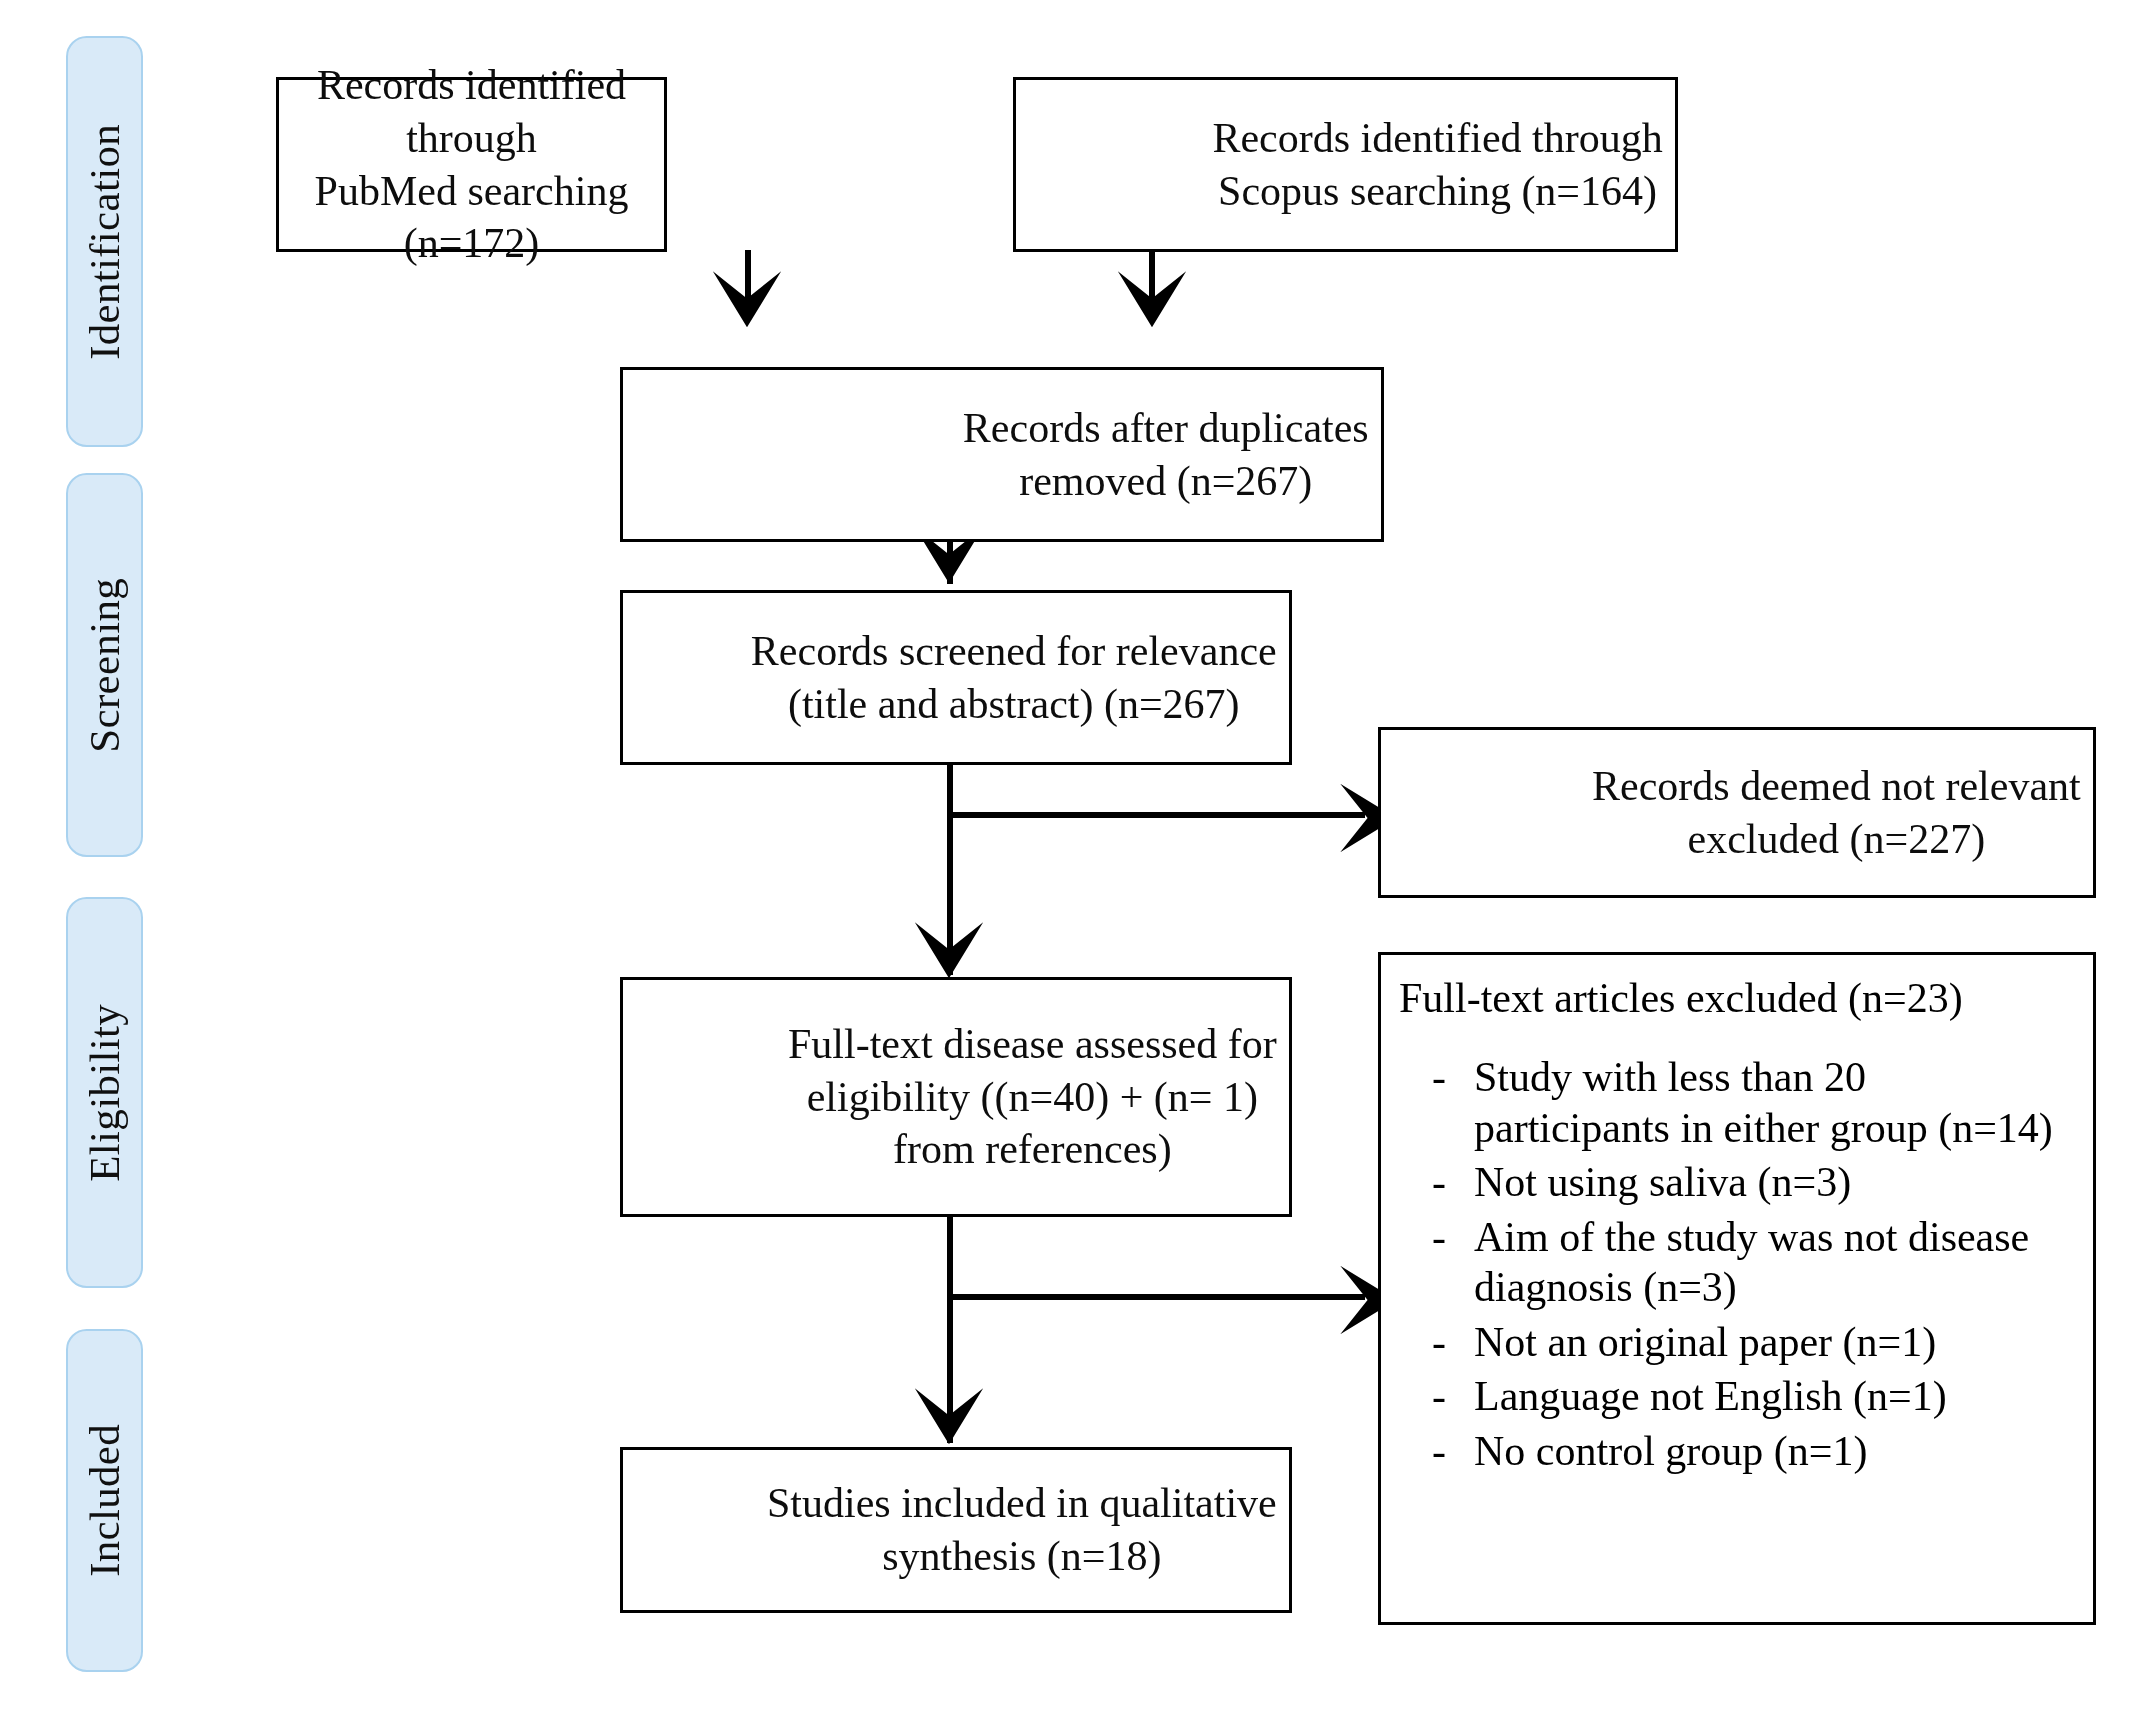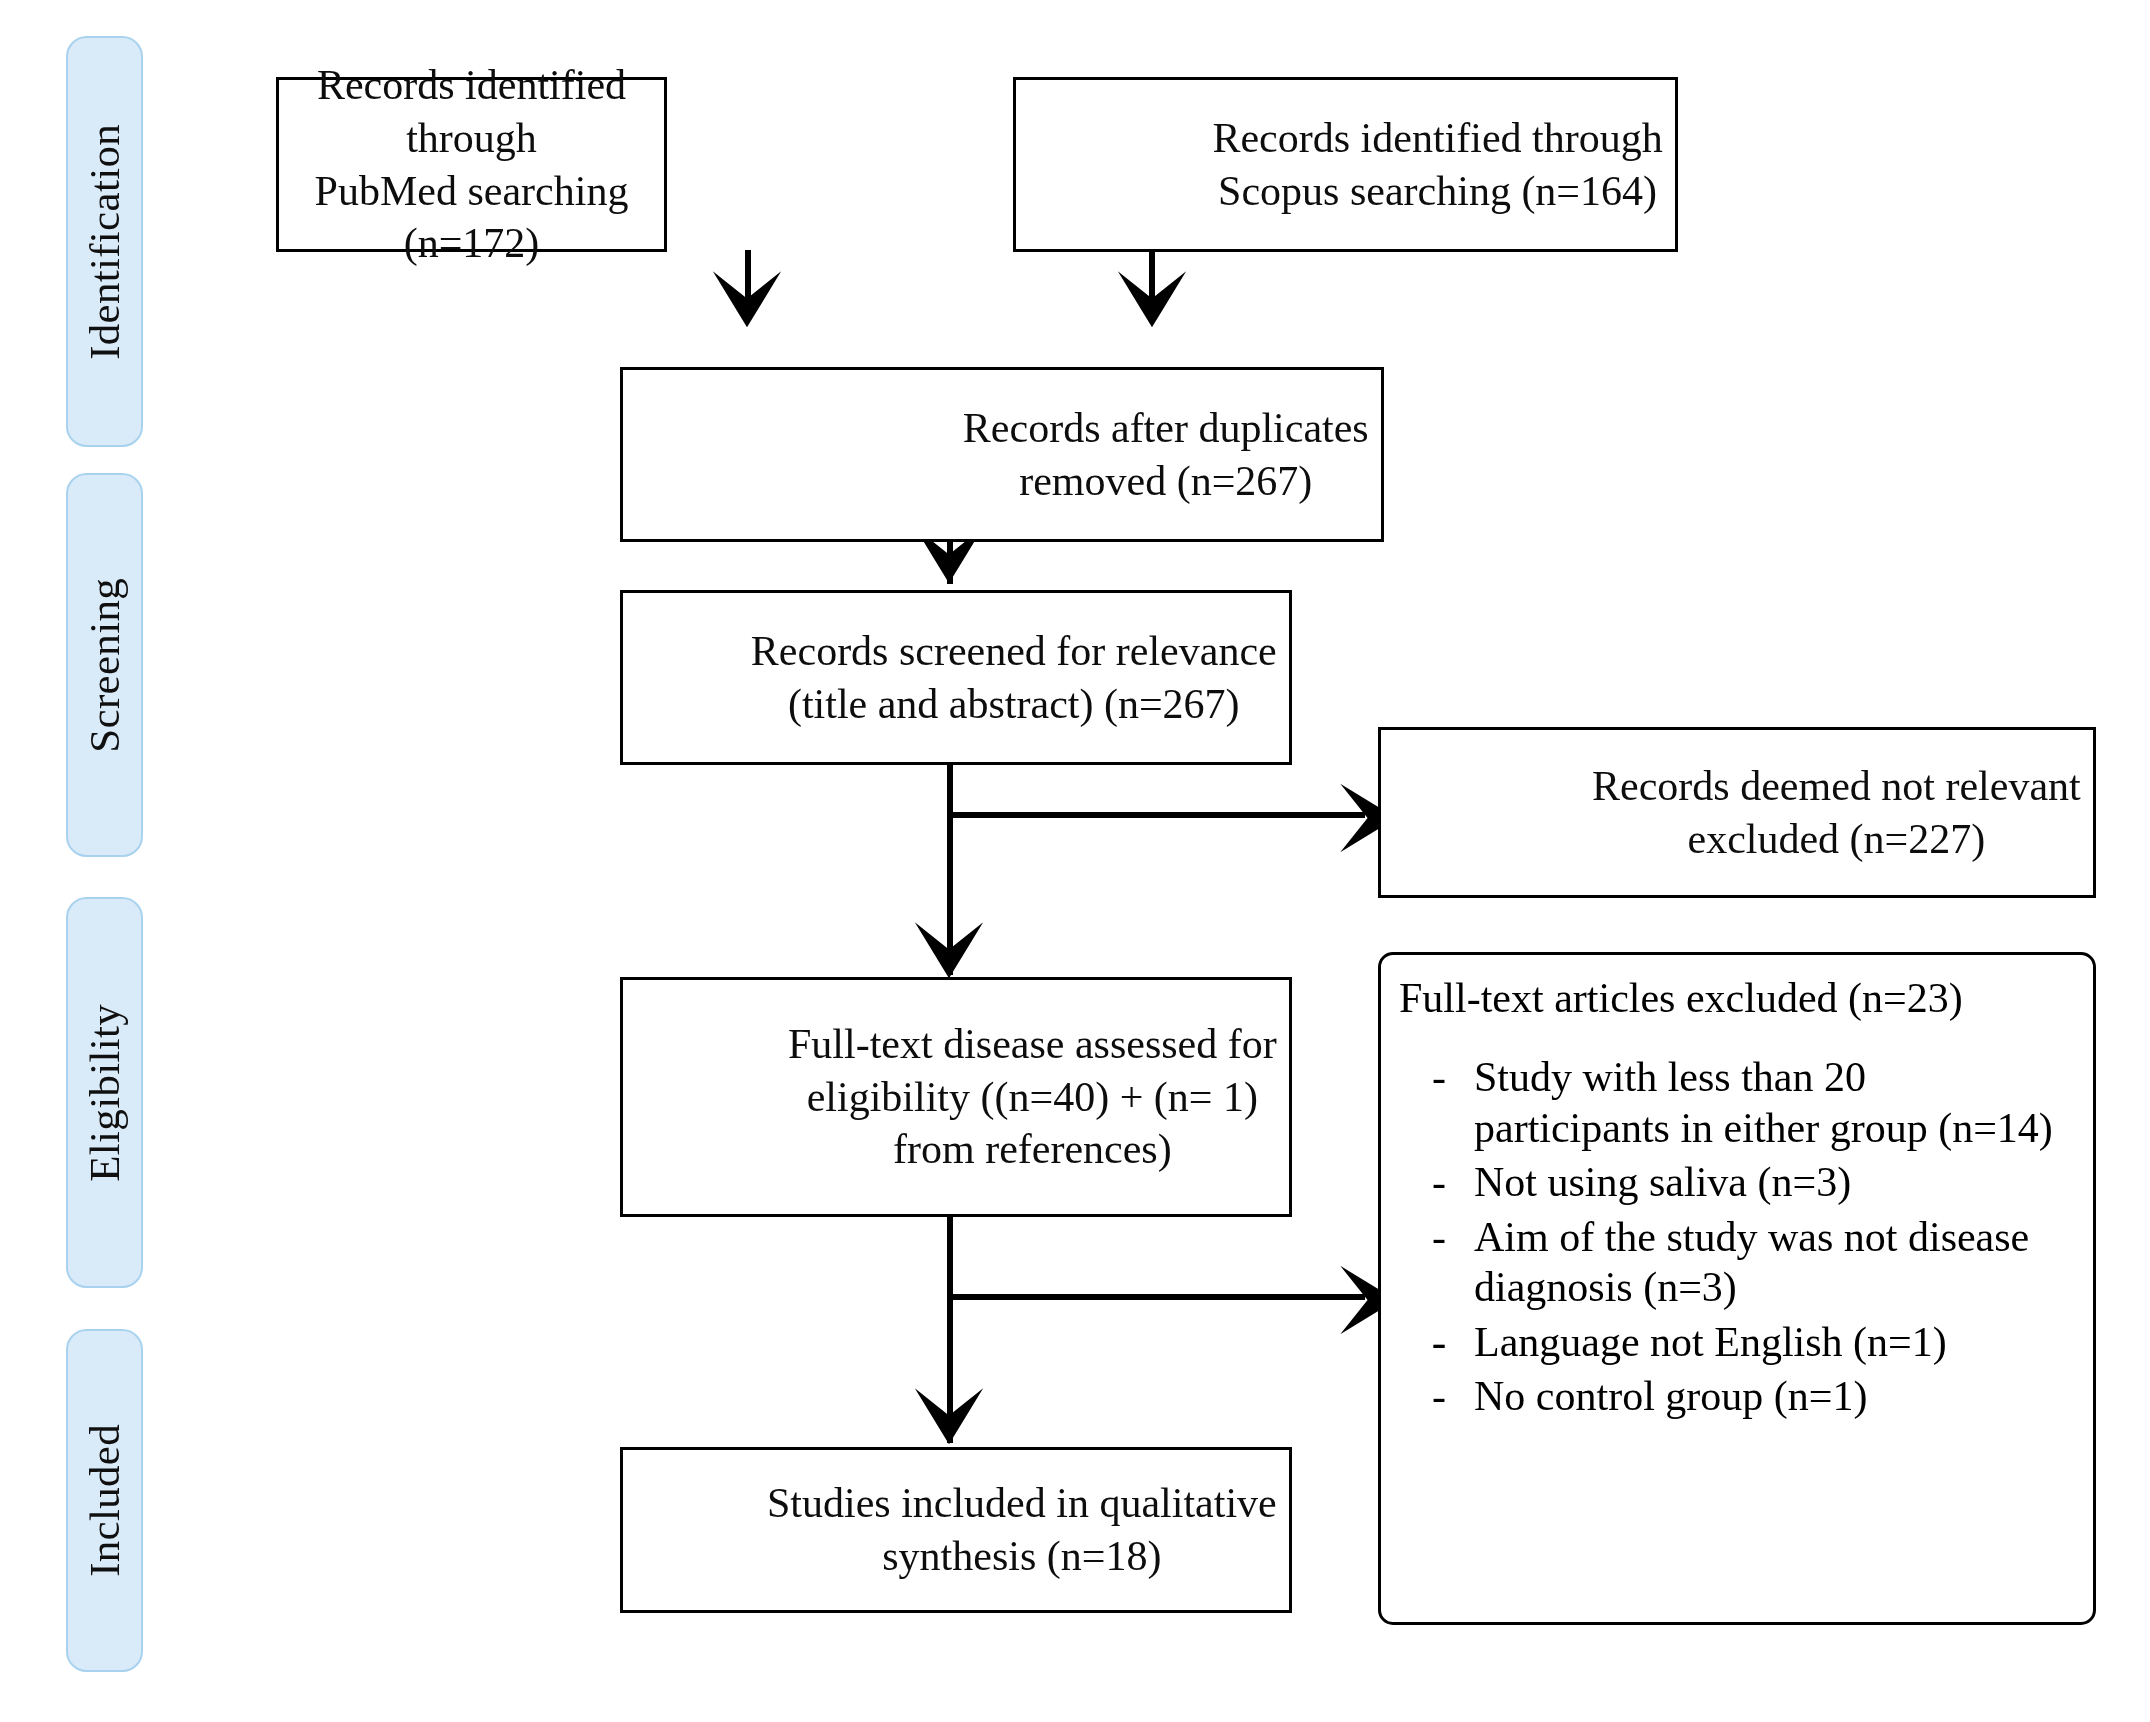--- a/index.html
+++ b/index.html
@@ -195,37 +195,38 @@
   </div>
 
   <div class="node" style="left:620px; top:977px; width:672px; height:240px;">
     <div class="node-text">
       <span>Full-text disease assessed for</span><br>
       <span>eligibility ((n=40) + (n= 1)</span><br>
       <span>from references)</span>
     </div>
   </div>
 
-  <div class="node list-node" style="left:1378px; top:952px; width:718px; height:673px;border-radius:15px;">
+  <div class="node list-node" style="left:1378px; top:952px; width:718px; height:673px;">
     <span class="list-title">Full-text articles excluded (n=23)</span>
     <ul class="excl-list">
       <li>
         <span class="dash">-</span>
         <span>Study with less than 20 participants in either group (n=14)</span>
       </li>
       <li>
         <span class="dash">-</span>
         <span>Not using saliva (n=3)</span>
       </li>
       <li>
         <span class="dash">-</span>
         <span>Aim of the study was not disease diagnosis (n=3)</span>
       </li>
       <li>
         <span class="dash">-</span>
+        <span>Not an original paper (n=1)</span>
       </li>
       <li>
         <span class="dash">-</span>
         <span>Language not English (n=1)</span>
       </li>
       <li>
         <span class="dash">-</span>
         <span>No control group (n=1)</span>
       </li>
     </ul>

